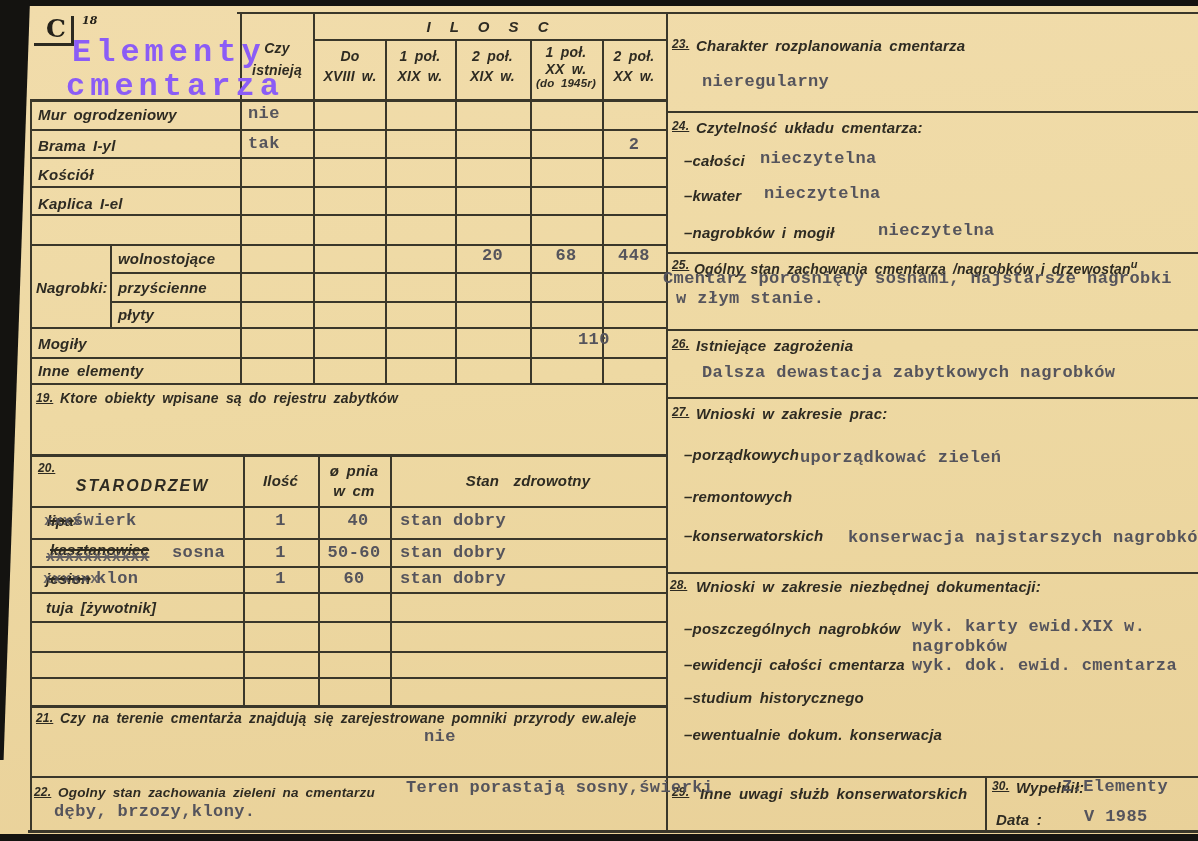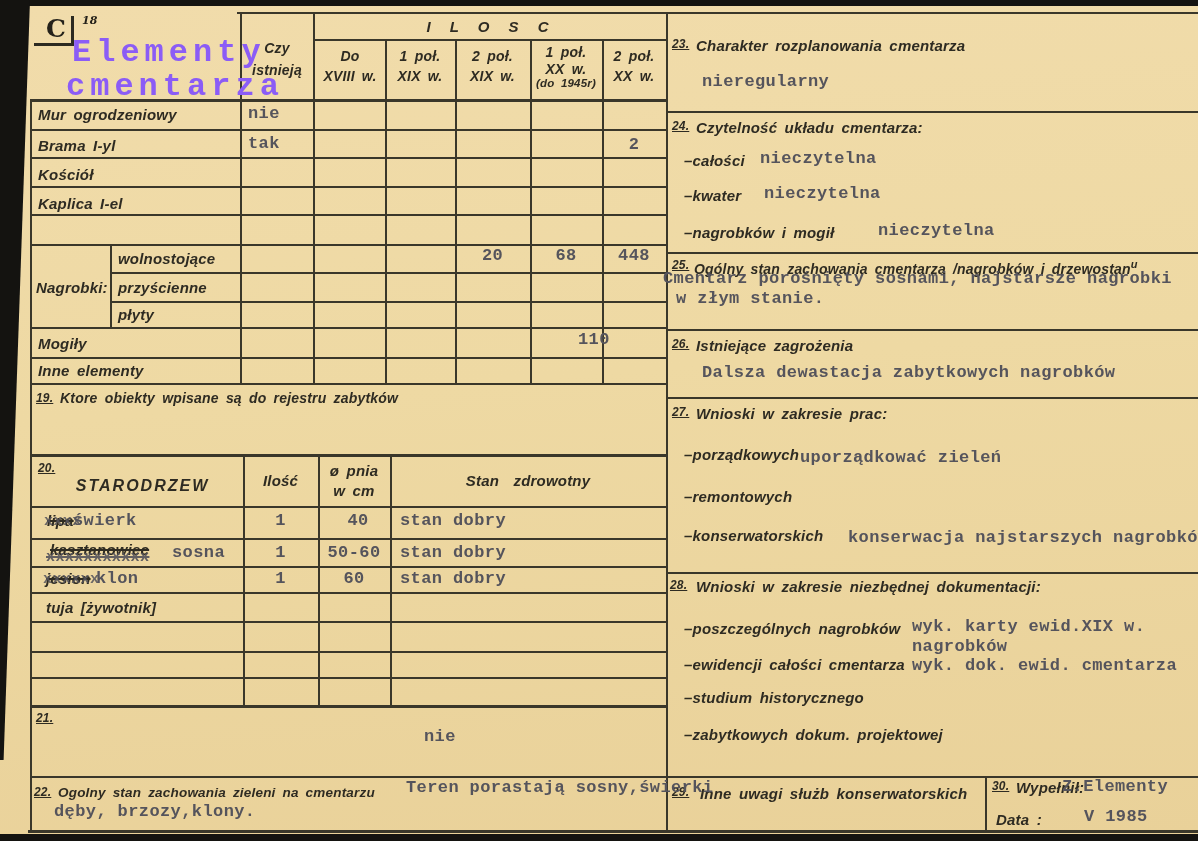--- a/index.html
+++ b/index.html
@@ -148,20 +148,21 @@
   <div class="pr strike" style="left:46px;top:570px">jesion</div>
   <div class="ty" style="left:43px;top:571px;font-size:15px;opacity:.85">xxxxxx</div>
   <div class="ty z5" style="left:96px;top:569px">klon</div>
   <div class="ty ctr" style="left:243px;top:569px;width:75px">1</div>
   <div class="ty ctr" style="left:318px;top:569px;width:72px">60</div>
   <div class="ty" style="left:400px;top:569px">stan dobry</div>
 
   <div class="pr" style="left:46px;top:599px">tuja [żywotnik]</div>
 
   <div class="pr num" style="left:36px;top:712px">21.</div>
+  <div class="pr hdr" style="left:60px;top:710px">Czy na terenie cmentarża  znajdują się zarejestrowane  pomniki  przyrody ew.aleje</div>
   <div class="ty" style="left:424px;top:727px">nie</div>
 
   <div class="pr num" style="left:34px;top:786px">22.</div>
   <div class="pr sm" style="left:58px;top:785px">Ogolny  stan  zachowania  zieleni  na  cmentarzu</div>
   <div class="ty z6" style="left:406px;top:778px">Teren porastają sosny,świerki</div>
   <div class="ty" style="left:54px;top:802px">dęby, brzozy,klony.</div>
 
   <div class="pr num" style="left:672px;top:38px">23.</div>
   <div class="pr" style="left:696px;top:37px">Charakter  rozplanowania  cmentarza</div>
   <div class="ty" style="left:702px;top:72px">nieregularny</div>
@@ -193,21 +194,21 @@
   <div class="ty" style="left:848px;top:528px">konserwacja najstarszych nagrobków</div>
 
   <div class="pr num" style="left:670px;top:579px">28.</div>
   <div class="pr" style="left:696px;top:578px">Wnioski  w  zakresie  niezbędnej  dokumentacji:</div>
   <div class="pr" style="left:684px;top:620px">–poszczególnych  nagrobków</div>
   <div class="ty" style="left:912px;top:617px">wyk. karty ewid.XIX w.</div>
   <div class="ty" style="left:912px;top:637px">nagrobków</div>
   <div class="pr" style="left:684px;top:656px">–ewidencji  całości  cmentarza</div>
   <div class="ty" style="left:912px;top:656px">wyk. dok. ewid. cmentarza</div>
   <div class="pr" style="left:684px;top:689px">–studium  historycznego</div>
-  <div class="pr" style="left:684px;top:726px">–zabytkowych  dokum.   projektowej</div>
+  <div class="pr" style="left:684px;top:726px">–ewentualnie  dokum.   konserwacja</div>
 
   <div class="pr num" style="left:672px;top:786px">29.</div>
   <div class="pr" style="left:700px;top:785px">Inne  uwagi  służb  konserwatorskich</div>
 
   <div class="pr num" style="left:992px;top:780px">30.</div>
   <div class="pr" style="left:1016px;top:779px">Wypełnił:</div>
   <div class="ty z6" style="left:1062px;top:777px">Z.Elementy</div>
   <div class="pr" style="left:996px;top:811px">Data :</div>
   <div class="ty" style="left:1084px;top:807px">V 1985</div>
 </div>

